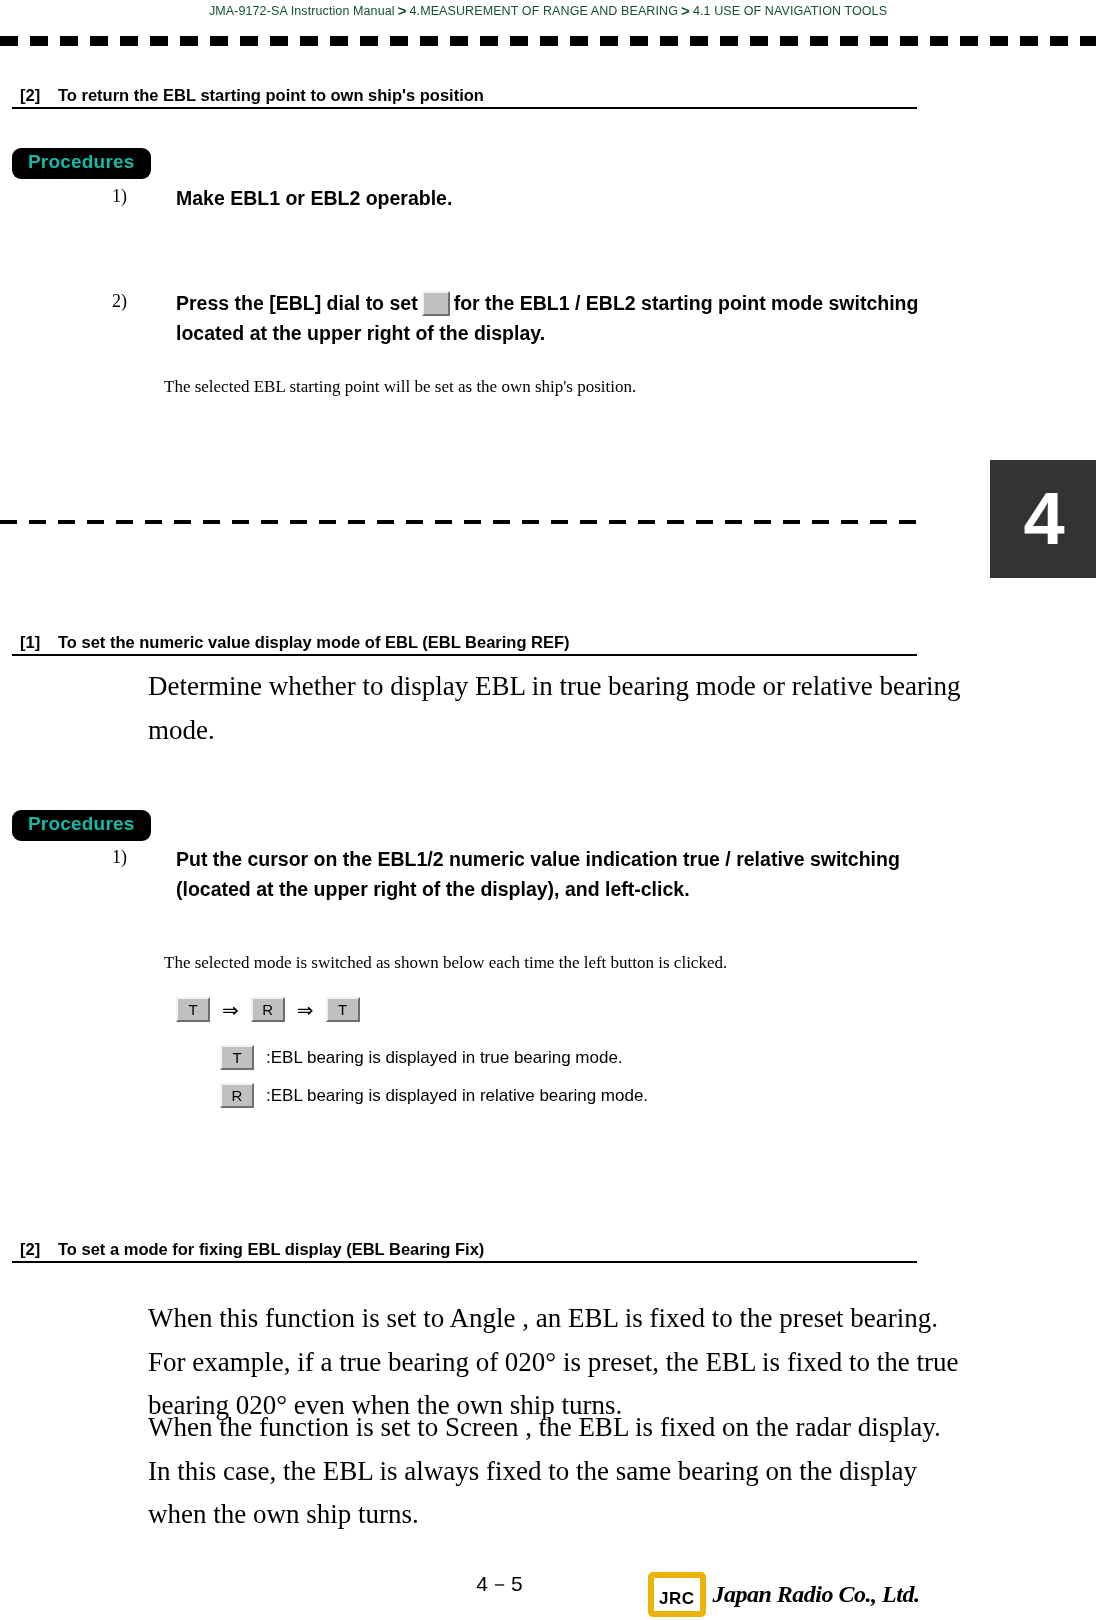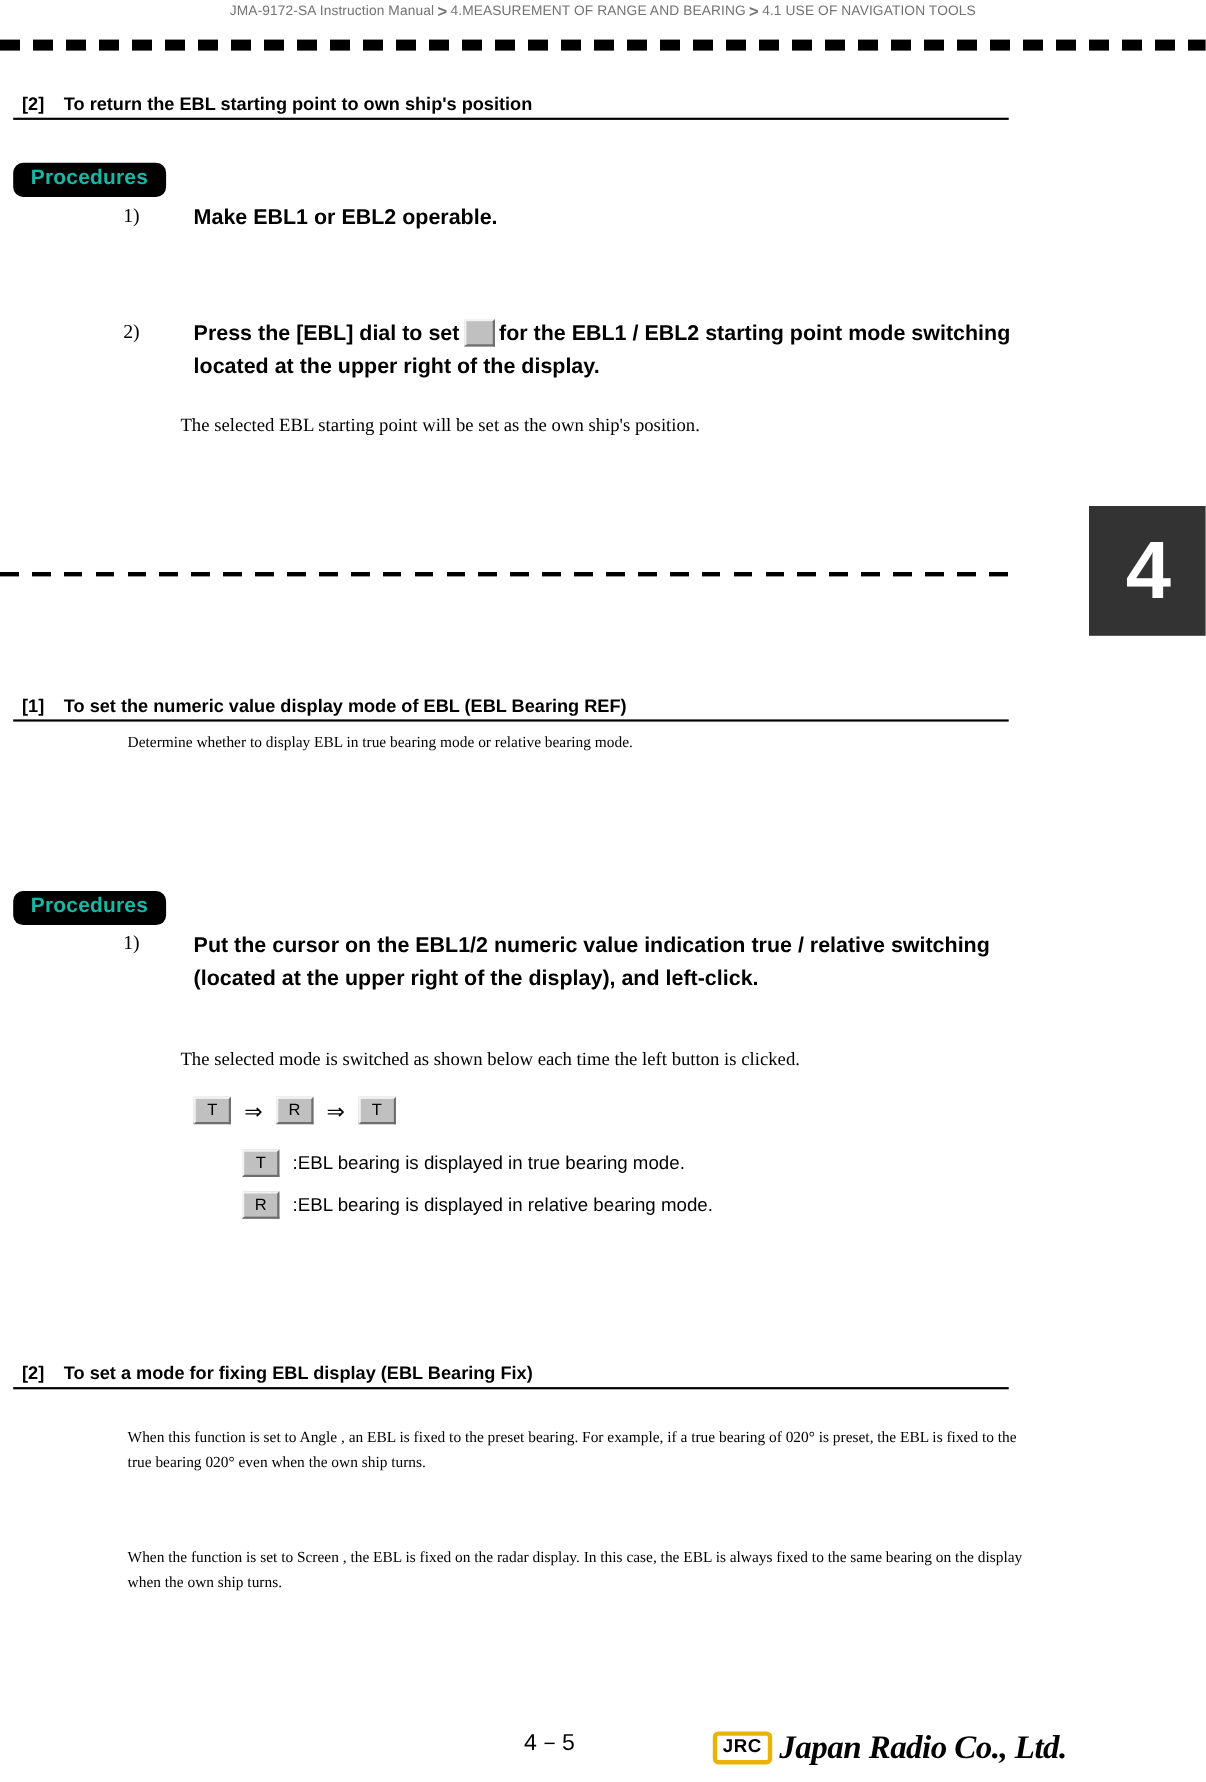--- a/index.html
+++ b/index.html
@@ -27,21 +27,21 @@
   .breadcrumb {
     position: absolute;
     top: 2px;
     left: 0;
     width: 1096px;
     text-align: center;
     font-family: "Liberation Sans", sans-serif;
     font-size: 12.5px;
     letter-spacing: 0.1px;
     white-space: nowrap;
-    color: #737373;
+    color: #14532d;
   }
   .breadcrumb .crumb-sep {
     font-size: 15px;
     font-weight: bold;
     padding: 0 3px;
     vertical-align: -1px;
   }
   .header-rule {
     position: absolute;
     top: 36px;
@@ -200,22 +200,23 @@
   
   .body-note {
     position: absolute;
     font-family: "Liberation Serif", serif;
     font-size: 17px;
     line-height: 1.5;
   }
   .body-para {
     position: absolute;
     font-family: "Liberation Serif", serif;
-    font-size: 14px;
+    font-size: 27px;
     line-height: 1.62;
+    margin-left: 32px;
   }
 
   
   .seq-row {
     position: absolute;
     display: flex;
     align-items: center;
     gap: 12px;
   }
   .seq-row .arrow {
@@ -250,34 +251,34 @@
   }
   .jrc-logo {
     position: absolute;
     left: 648px;
     top: 1572px;
     display: flex;
     align-items: center;
     gap: 7px;
   }
   .jrc-mark {
-    border: 4px solid #eab308;
+    border: 6px solid #eab308;
     border-radius: 5px;
     font-family: "Liberation Sans", sans-serif;
     font-weight: bold;
     font-size: 17px;
-    padding: 1px 5px 2px 5px;
+    padding: 12px 5px 2px 5px;
     letter-spacing: 0.5px;
     line-height: 1.1;
   }
   .jrc-name {
     font-family: "Liberation Serif", serif;
     font-style: italic;
     font-weight: bold;
-    font-size: 30px;
+    font-size: 24px;
     letter-spacing: -0.5px;
     white-space: nowrap;
   }
 </style>
 </head>
 <body>
 
 <div class="page-header">
   <div class="breadcrumb">
     <span>JMA-9172-SA Instruction Manual</span><span class="crumb-sep">&gt;</span><span>4.MEASUREMENT OF RANGE AND BEARING</span><span class="crumb-sep">&gt;</span><span>4.1  USE OF NAVIGATION TOOLS</span>

